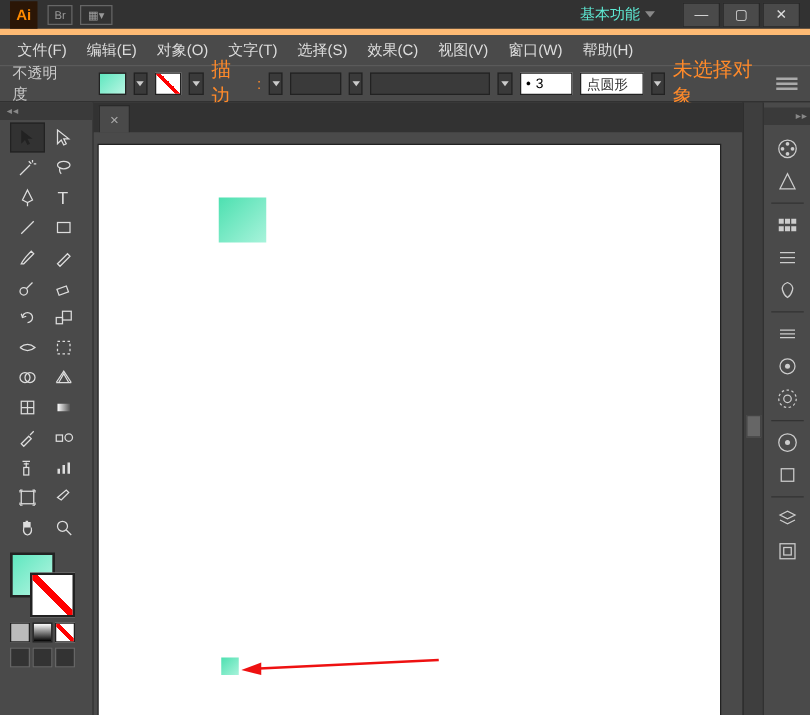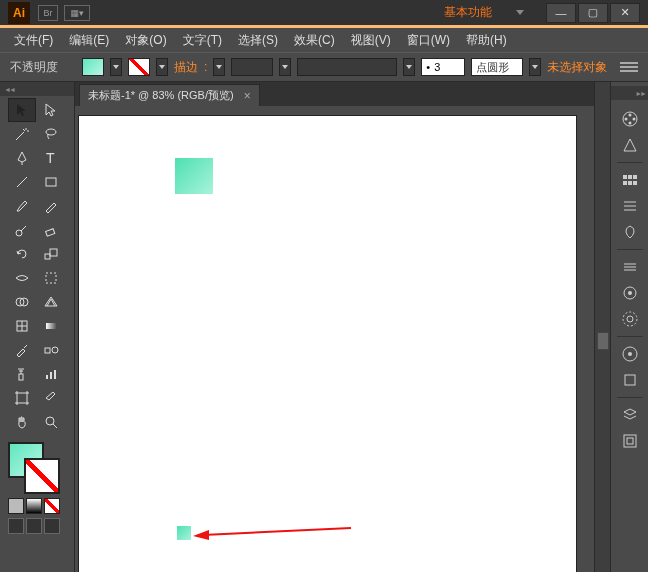--- a/index.html
+++ b/index.html
@@ -1,30 +1,30 @@
 <!DOCTYPE html>
 <html><head>
 <meta charset="utf-8">
 <style>
 * { margin: 0; padding: 0; box-sizing: border-box; font-family: "Microsoft YaHei", sans-serif; }
 body { background: #323232; width: 648px; height: 572px; overflow: hidden; position: relative; }
-.title-bar { height: 28px; background: #323232; display: flex; align-items: center; padding: 0 8px; border-bottom: 3px solid #fdba74; }
+.title-bar { height: 28px; background: #323232; display: flex; align-items: center; padding: 0 8px; border-bottom: 5px solid #fdba74; }
 .ai-logo { width: 22px; height: 22px; background: #2b1606; color: #ff8a00; font-weight: bold; font-size: 12px; display: flex; align-items: center; justify-content: center; margin-right: 8px; }
 .title-icon { width: 20px; height: 16px; border: 1px solid #666; margin-right: 6px; display: flex; align-items: center; justify-content: center; color: #999; font-size: 9px; }
 .title-spacer { flex: 1; }
-.title-text { color: #f97316; font-size: 12px; margin-right: 24px; }
+.title-text { color: #5eead4; font-size: 12px; margin-right: 4px; }
 .title-dd { width: 8px; height: 6px; border-left: 4px solid transparent; border-right: 4px solid transparent; border-top: 5px solid #888; margin-right: 20px; }
 .win-controls { display: flex; }
 .win-btn { width: 30px; height: 20px; background: #4a4a4a; border: 1px solid #282828; margin-left: 2px; display: flex; align-items: center; justify-content: center; color: #ddd; font-size: 11px; cursor: pointer; }
 .win-close { background: #4a4a4a; }
 .menu-bar { height: 24px; background: #4a4a4a; display: flex; align-items: center; padding: 0 6px; }
 .menu-item { color: #ddd; font-size: 12px; padding: 3px 8px; cursor: pointer; }
 .options-bar { height: 30px; background: #4a4a4a; border-top: 1px solid #5a5a5a; border-bottom: 1px solid #2a2a2a; display: flex; align-items: center; padding: 0 10px; gap: 6px; }
 .opt-text { color: #ccc; font-size: 12px; }
-.opt-text-orange { color: #ff8a2a; font-size: 12px; }
+.opt-text-orange { color: #ff8a2a; font-size: 16px; }
 .fill-swatch { width: 22px; height: 18px; background: linear-gradient(135deg, #5fe7bf, #b9f5e3); border: 1px solid #222; }
 .stroke-swatch { width: 22px; height: 18px; background: #fff; border: 1px solid #222; position: relative; }
 .stroke-swatch::after { content: ""; position: absolute; left: 0; top: 0; right: 0; bottom: 0; background: linear-gradient(45deg, transparent 44%, red 44%, red 56%, transparent 56%); }
 .opt-dd { width: 12px; height: 18px; background: #3a3a3a; border: 1px solid #222; display: flex; align-items: center; justify-content: center; }
 .opt-dd::after { content: ""; border-left: 3px solid transparent; border-right: 3px solid transparent; border-top: 4px solid #ccc; }
 .opt-field { height: 18px; background: #3a3a3a; border: 1px solid #222; }
 .opt-num { width: 44px; height: 18px; background: #fff; border: 1px solid #222; font-size: 11px; display: flex; align-items: center; padding: 0 4px; }
 .opt-sel { height: 18px; background: #fff; border: 1px solid #222; font-size: 11px; display: flex; align-items: center; padding: 0 4px; color: #333; }
 .opt-menu-icon { width: 18px; height: 14px; margin-left: auto; display: flex; flex-direction: column; justify-content: space-between; padding: 2px 0; cursor: pointer; }
 .opt-menu-icon span { height: 2px; background: #aaa; }
@@ -301,21 +301,20 @@
         <div class="mode-sw"></div>
         <div class="mode-sw"></div>
         <div class="mode-sw"></div>
       </div>
     </div>
   </div>
 
   <div class="doc-area">
     <div class="tab-row">
       <div class="tab">
-        <span>未标题-1* @ 83% (RGB/预览)</span>
         <span class="tab-close">×</span>
       </div>
     </div>
     <div class="canvas-wrap">
       <div class="canvas">
         <div class="shape-big"></div>
         <div class="shape-small"></div>
         <svg class="arrow" viewBox="0 0 160 14">
           <line x1="10" y1="9" x2="158" y2="2" stroke="#e11" stroke-width="2"></line>
           <polygon points="0,10 16,4 16,14" fill="#e11"></polygon>

